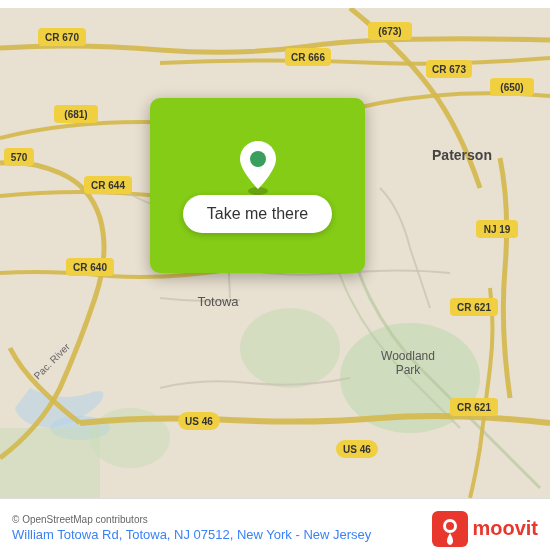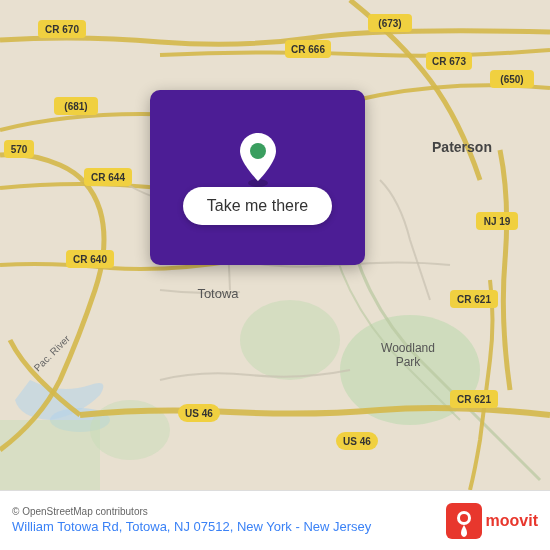--- a/index.html
+++ b/index.html
@@ -10,36 +10,37 @@
       font-family: Arial, sans-serif;
       position: relative;
     }
 
     #map-container {
       width: 550px;
       height: 490px;
       position: relative;
       overflow: hidden;
       background-color: #e8e0d8;
+      margin-top: 8px;
     }
 
     
     #map-svg {
       width: 100%;
       height: 100%;
     }
 
     
     #location-card {
       position: absolute;
       top: 90px;
       left: 150px;
       width: 215px;
       height: 175px;
-      background-color: #4c1d95;
+      background-color: #84cc16;
       border-radius: 10px;
       display: flex;
       flex-direction: column;
       align-items: center;
       justify-content: center;
       box-shadow: 0 4px 15px rgba(0,0,0,0.3);
     }
 
     #pin-icon {
       width: 48px;
@@ -94,21 +95,21 @@
       gap: 4px;
       flex-shrink: 0;
     }
 
     #moovit-icon {
       width: 36px;
       height: 36px;
     }
 
     #moovit-text {
-      font-size: 16px;
+      font-size: 20px;
       font-weight: bold;
       color: #e8372d;
     }
   </style>
 </head>
 <body>
 
 <div id="map-container">
   
   <svg id="map-svg" viewBox="0 0 550 490" xmlns="http://www.w3.org/2000/svg">

